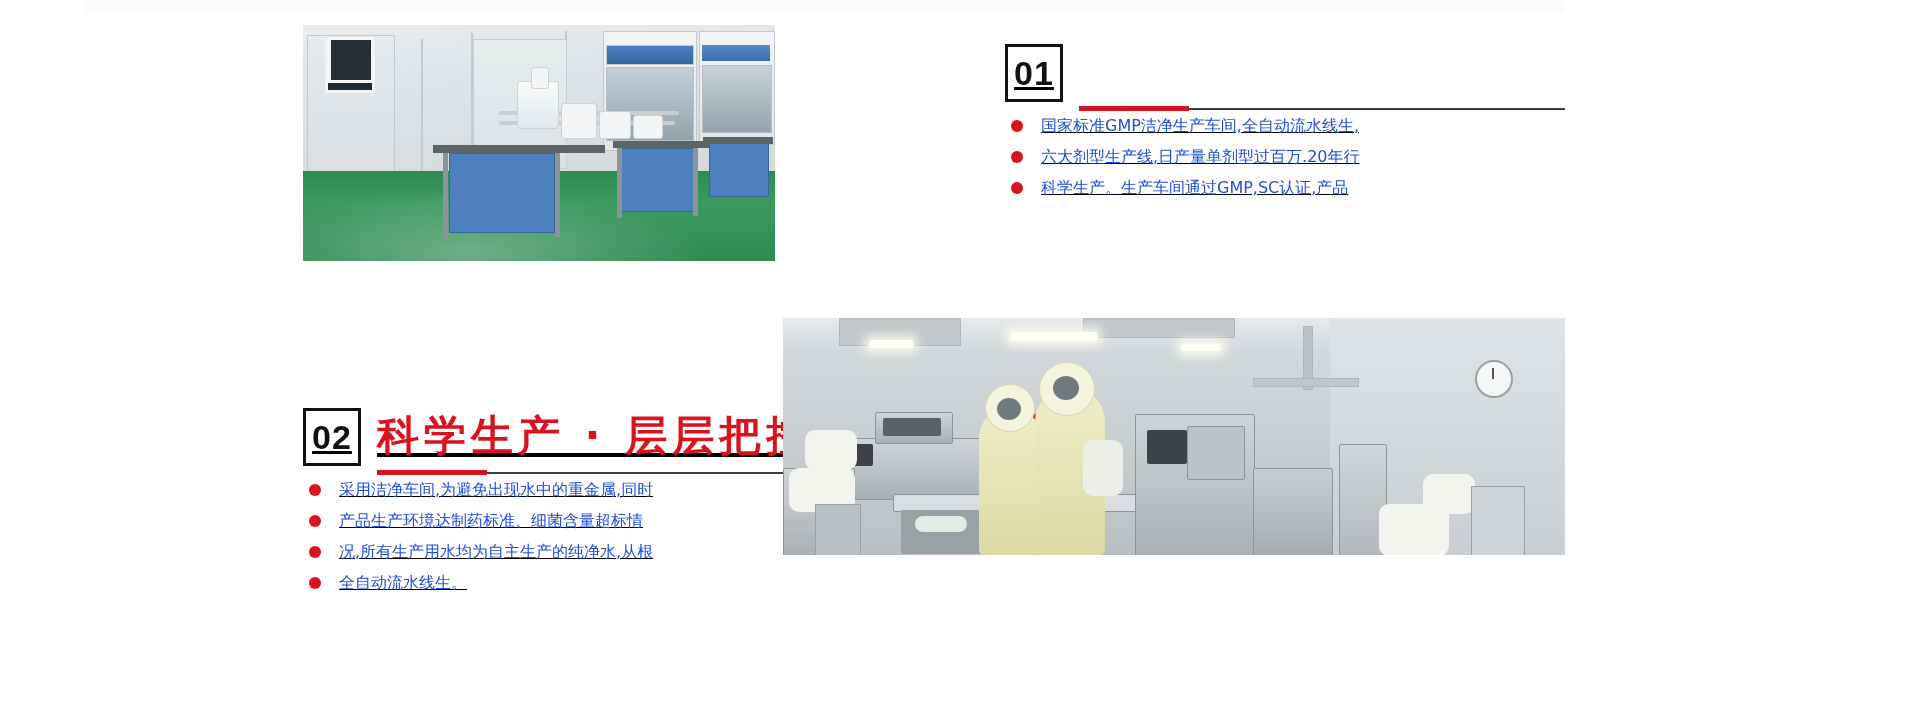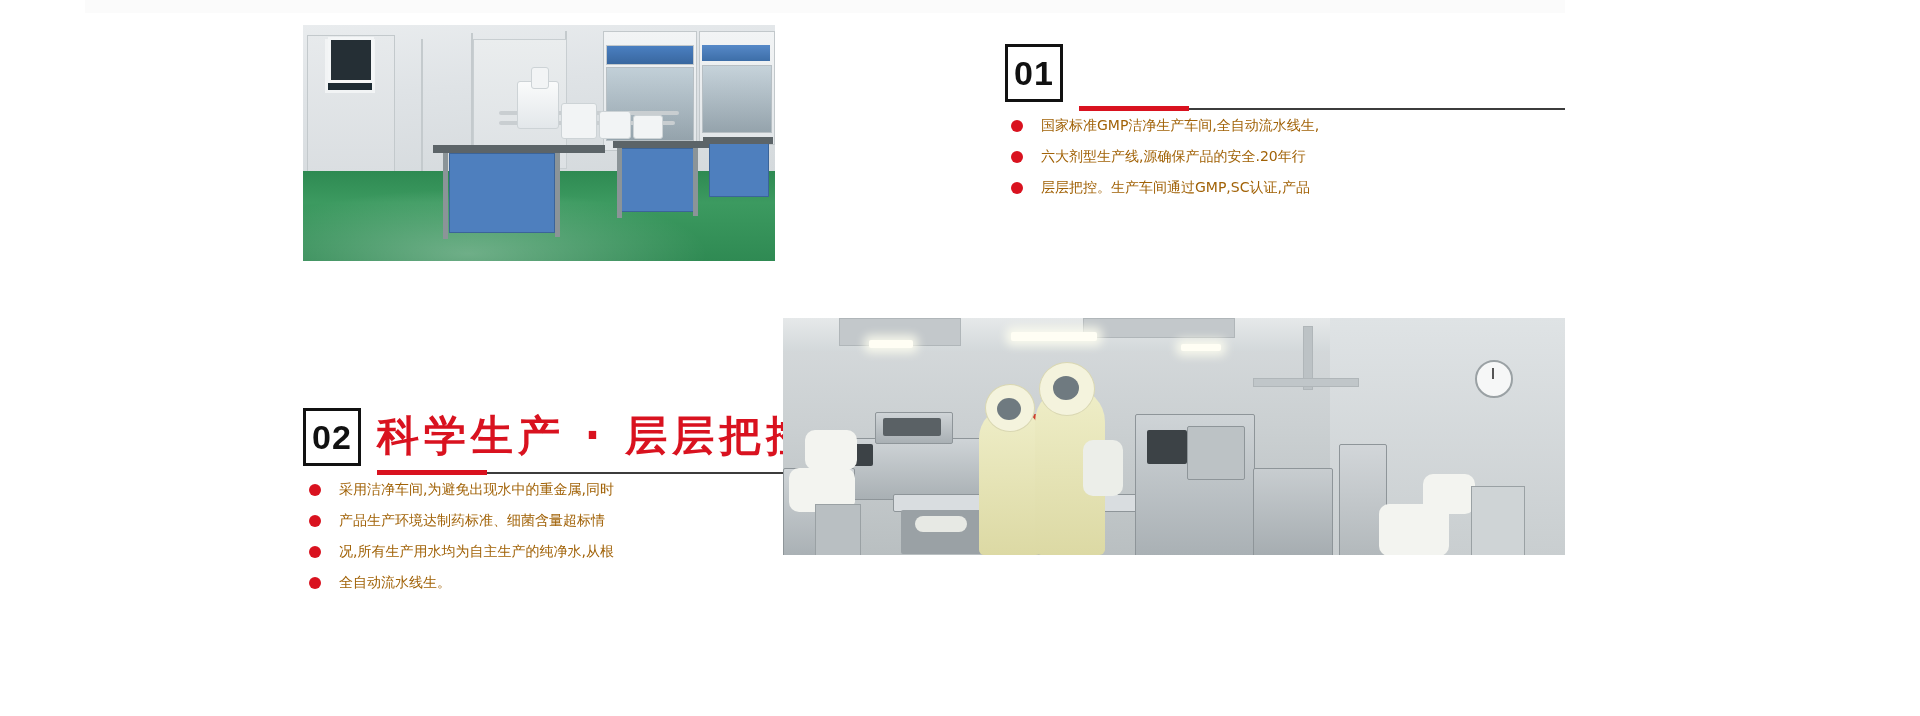--- a/index.html
+++ b/index.html
@@ -72,21 +72,21 @@
   .ph2 .machine{position:absolute;background:linear-gradient(180deg,#cfd4d7,#a9b0b4);
     border:1px solid #8e9599;border-radius:2px;}
   .ph2 .mach-dark{position:absolute;background:#3c4246;border-radius:2px;}
   .ph2 .tower{position:absolute;background:#8d9498;border-radius:3px;}
   .ph2 .tower .r{position:absolute;left:0;right:0;height:8px;background:#cf3b2c;top:0;border-radius:3px 3px 0 0;}
   .ph2 .tower .y{position:absolute;left:0;right:0;height:8px;background:#e8c33a;top:8px;}
   .ph2 .bags{position:absolute;background:#f3f4f0;border-radius:10px;}
   .ph2 .bin{position:absolute;background:#b9bfc2;border:1px solid #9aa1a4;}
 
   
-  .block{position:absolute;}
+  .block{position:absolute;text-decoration:underline;}
   .b1{left:1005px;top:44px;width:560px;}
   .b2{left:303px;top:408px;width:500px;}
 
   .head{display:flex;align-items:flex-start;}
   .numbox{
     width:58px;height:58px;border:3px solid #111;
     display:flex;align-items:center;justify-content:center;
     font-size:34px;font-weight:bold;color:#111;letter-spacing:1px;
     font-family:"Liberation Sans","DejaVu Sans",sans-serif;
     box-sizing:border-box;flex:none;
@@ -97,21 +97,21 @@
     font-family:"DejaVu Sans","Liberation Sans",sans-serif;
   }
   .rule{position:relative;height:2px;background:#3c3c3c;margin-top:6px;}
   .rule:before{content:"";position:absolute;left:0;top:-2px;width:110px;height:5px;background:#d9121f;}
   .r1{margin-left:74px;width:486px;}
   .r2{margin-left:74px;width:420px;}
 
   ul.bullets{list-style:none;margin:0;padding:0;}
   ul.bullets li{
     position:relative;padding-left:36px;
-    font-size:14px;line-height:31px;color:#a16207;
+    font-size:16px;line-height:31px;color:#1d4ed8;
     font-family:"DejaVu Sans","Liberation Sans",sans-serif;
     white-space:nowrap;
   }
   ul.bullets li:before{
     content:"";position:absolute;left:6px;top:10px;
     width:12px;height:12px;border-radius:50%;background:#d9121f;
   }
   .bl1{margin-left:68px;margin-top:16px;}
   .bl2{margin-left:62px;margin-top:18px;}
 </style>
@@ -164,22 +164,22 @@
     <div class="bench-top" style="left:400px;top:112px;width:70px;height:7px"></div>
   </div>
 
   <div class="block b1">
     <div class="head">
       <div class="numbox">01</div>
     </div>
     <div class="rule r1"></div>
     <ul class="bullets bl1">
       <li>国家标准GMP洁净生产车间,全自动流水线生,</li>
-      <li>六大剂型生产线,源确保产品的安全.20年行</li>
-      <li>层层把控。生产车间通过GMP,SC认证,产品</li>
+      <li>六大剂型生产线,日产量单剂型过百万.20年行</li>
+      <li>科学生产。生产车间通过GMP,SC认证,产品</li>
     </ul>
   </div>
 
   <div class="block b2">
     <div class="head">
       <div class="numbox">02</div>
       <div class="title">科学生产 · 层层把控</div>
     </div>
     <div class="rule r2"></div>
     <ul class="bullets bl2">

